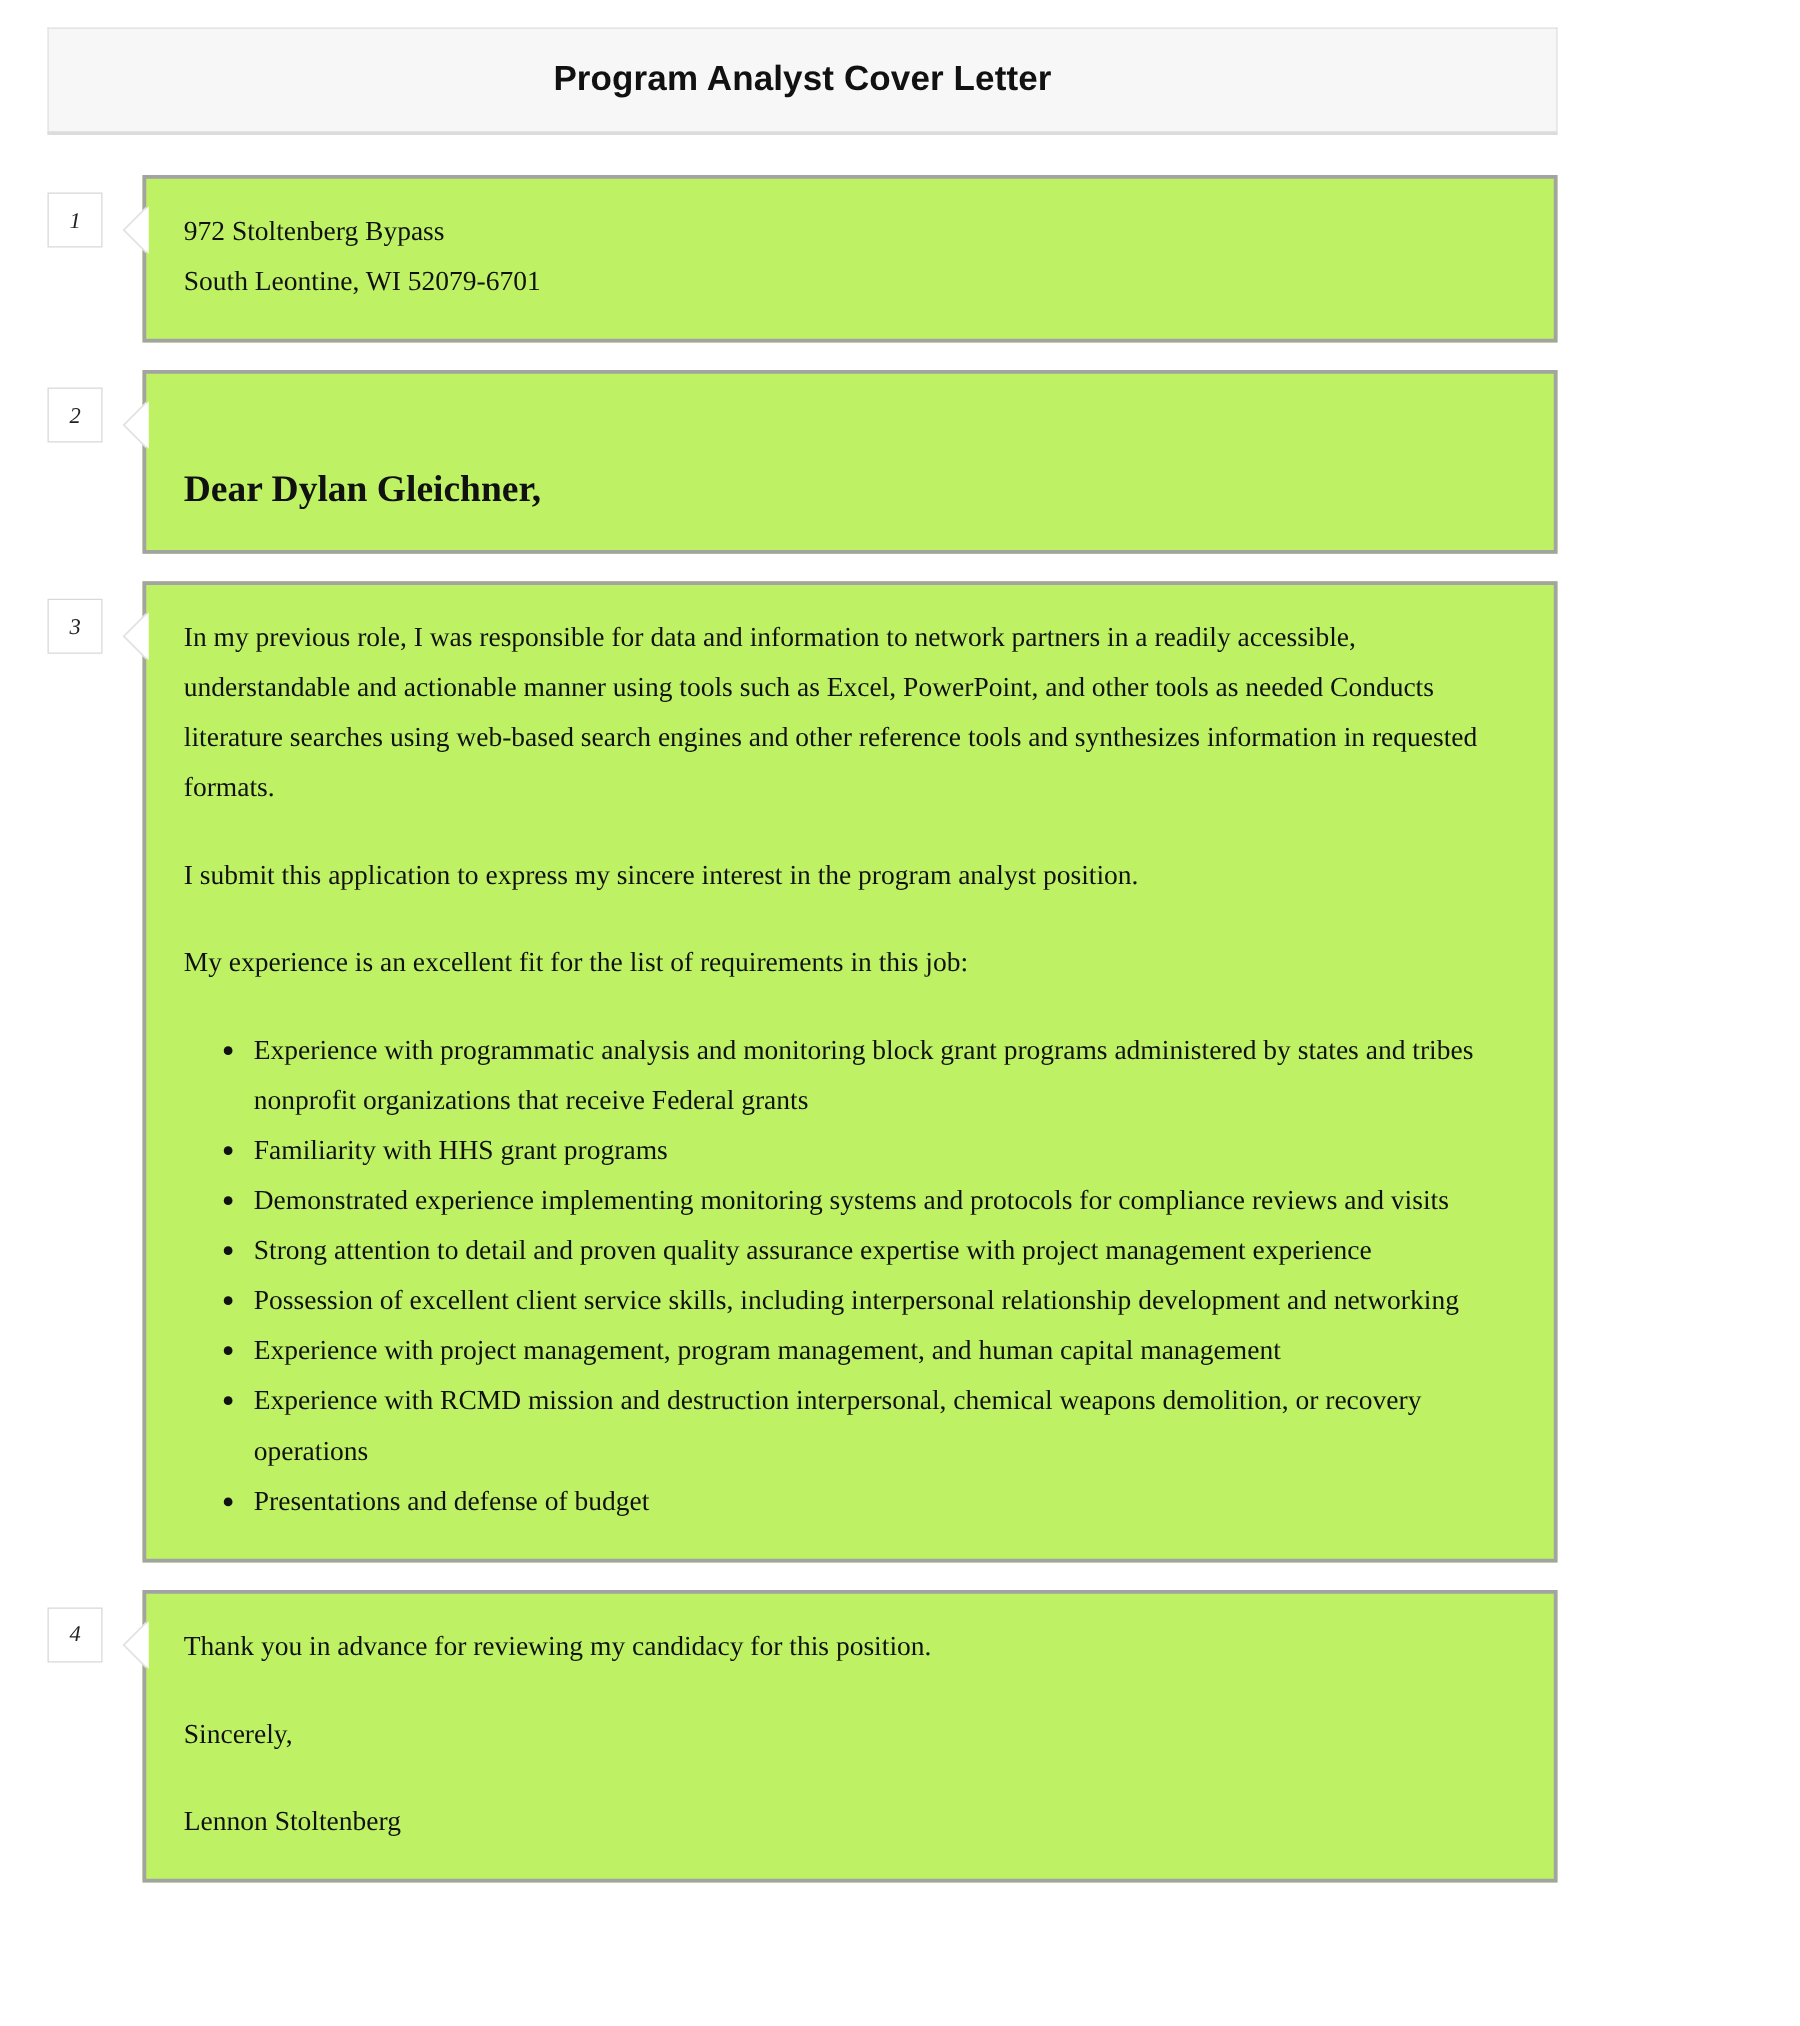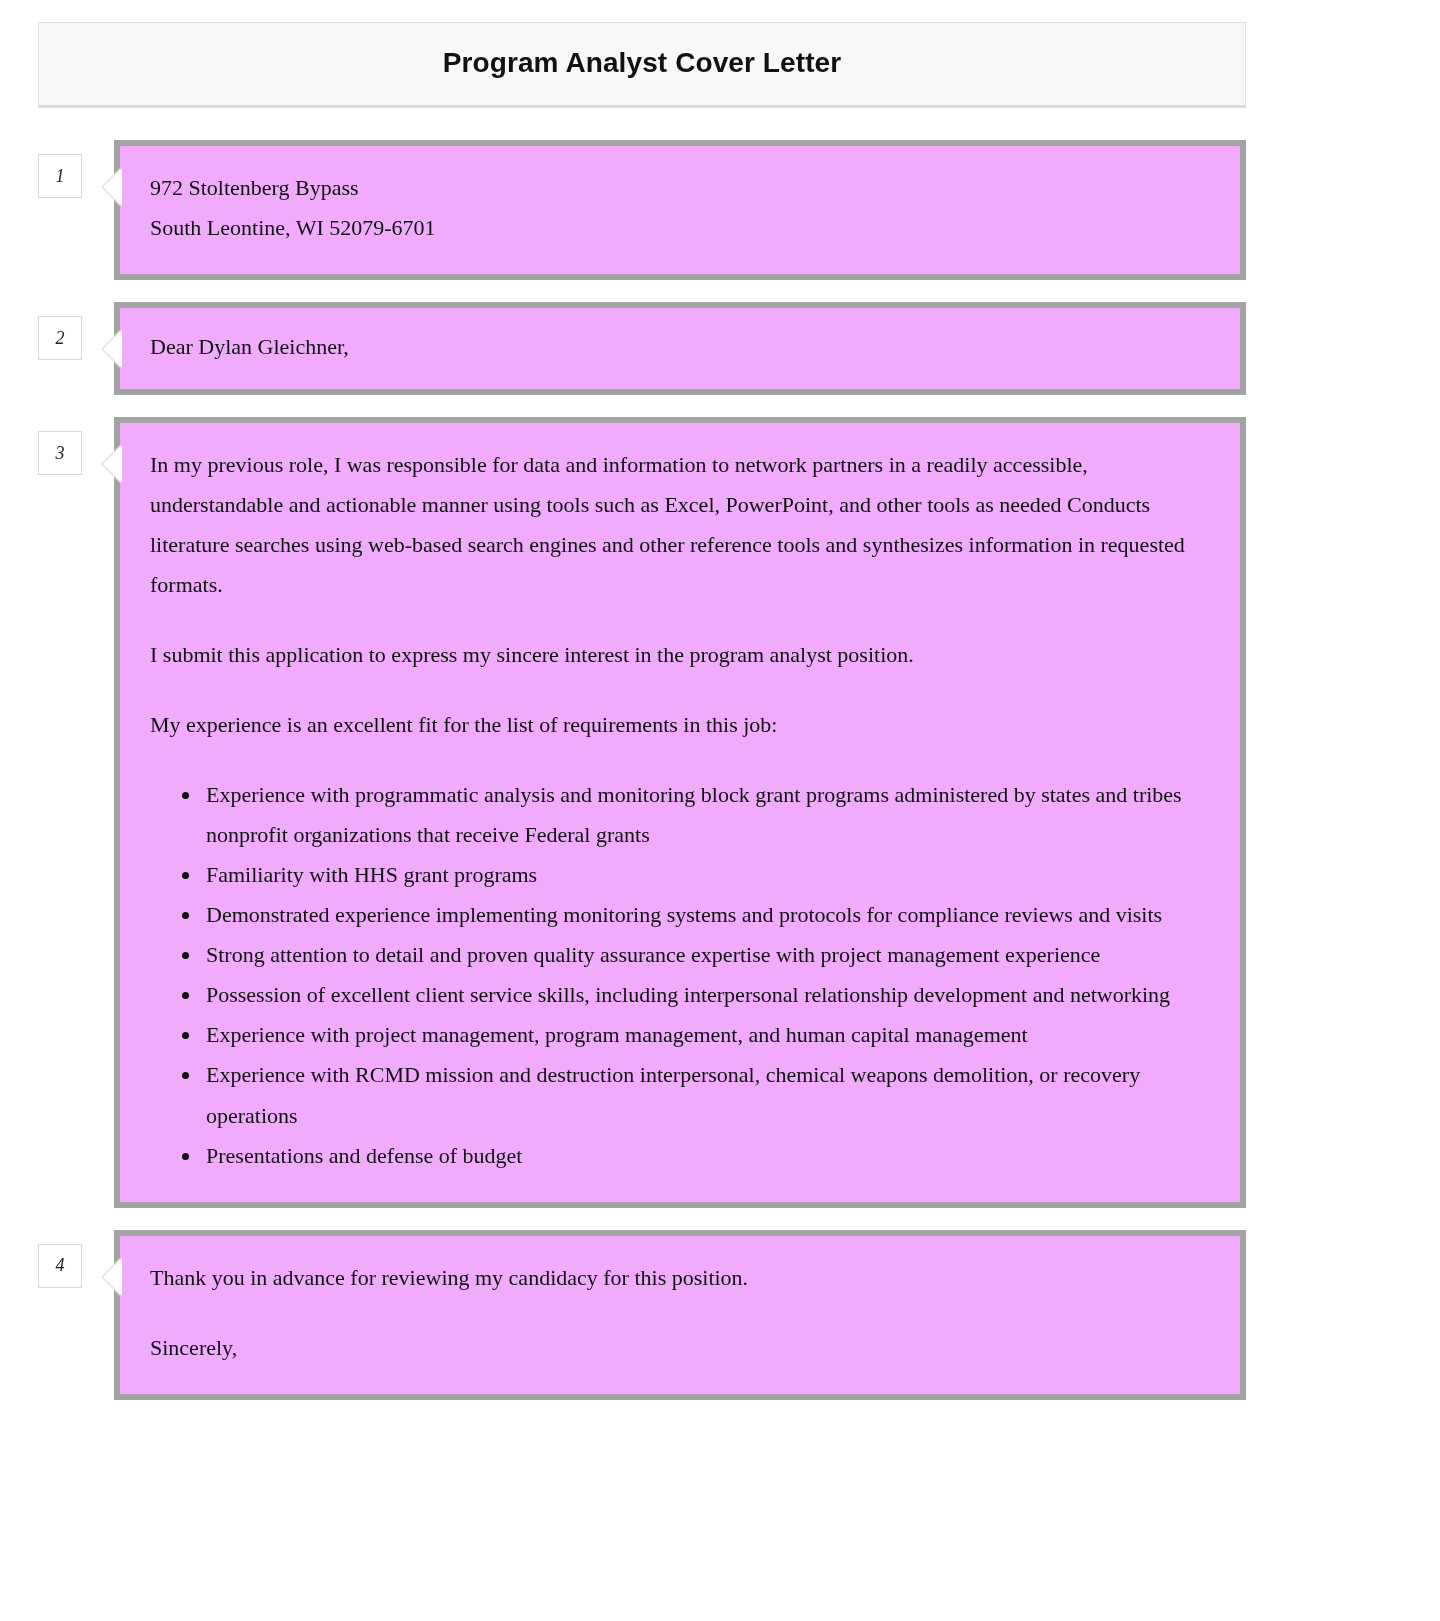--- a/index.html
+++ b/index.html
@@ -65,22 +65,22 @@
   }
 
   .bubble-wrap {
     flex: 1 1 auto;
     position: relative;
     padding-left: 18px;
   }
 
   .bubble {
     position: relative;
-    border: 6px solid #a3a3a3;
-    background: #f0abfc;
+    border: 3px solid #a3a3a3;
+    background: #bef264;
     padding: 22px 30px 26px 30px;
     box-sizing: border-box;
   }
 
   
   .notch-outer,
   .notch-inner {
     position: absolute;
     width: 0;
     height: 0;
@@ -111,24 +111,25 @@
     font-weight: normal;
   }
 
   .addr-line {
     font-size: 22px;
     line-height: 1.82;
     color: #111111;
   }
 
   .greeting {
-    font-size: 22px;
-    font-weight: normal;
+    font-size: 30px;
+    font-weight: bold;
     line-height: 1.5;
     color: #111111;
+    margin-top: 48px;
   }
 
   ul.req-list {
     margin: 0 0 0 0;
     padding-left: 52px;
     list-style-type: disc;
   }
   ul.req-list li {
     font-size: 22px;
     line-height: 1.82;
@@ -193,17 +194,18 @@
   </div>
 
   <div class="block">
     <div class="badge">4</div>
     <div class="bubble-wrap">
       <div class="bubble">
         <span class="notch-outer"></span>
         <span class="notch-inner"></span>
         <p class="strong">Thank you in advance for reviewing my candidacy for this position.</p>
         <p>Sincerely,</p>
+        <p class="tight">Lennon Stoltenberg</p>
       </div>
     </div>
   </div>
 
 </div>
 
 </body></html>

